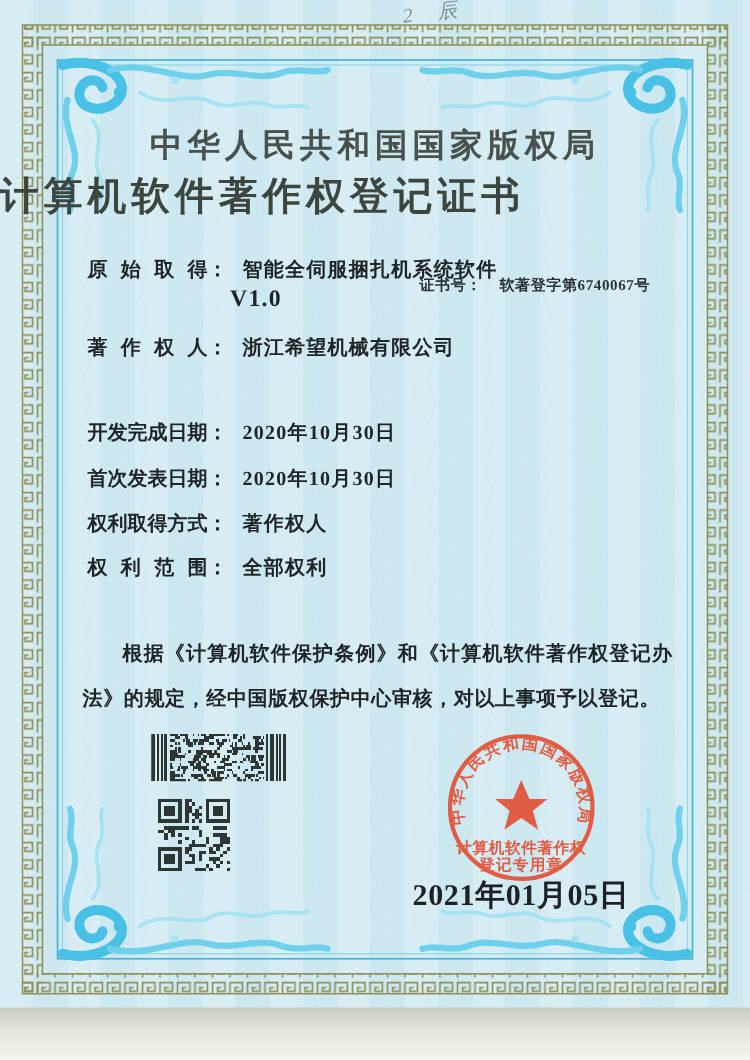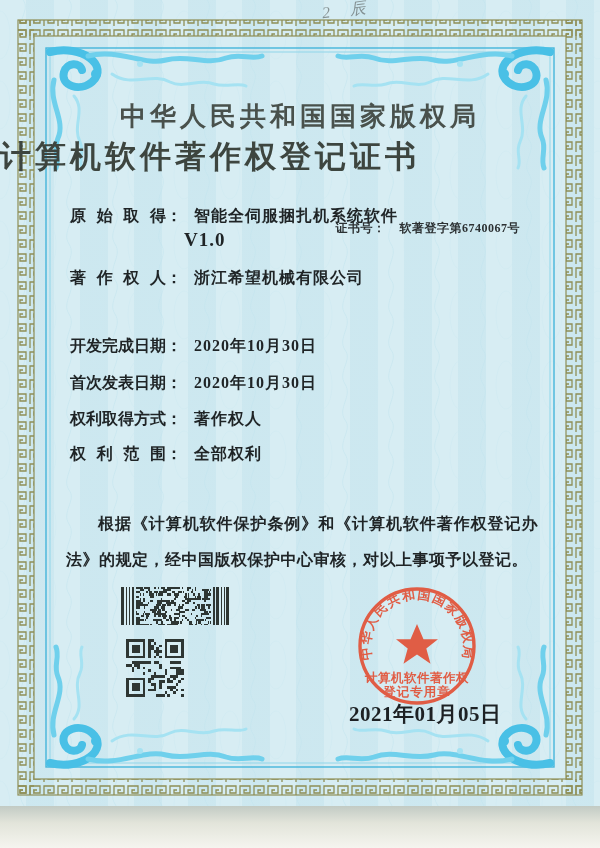--- a/index.html
+++ b/index.html
@@ -51,22 +51,22 @@
 
   .barcode-box{position:absolute;left:121px;top:587px;width:108px;height:38px;}
   .qr-box{position:absolute;left:126px;top:639px;width:58px;height:58px;}
 
   .serial{position:absolute;left:100px;top:698px;font-size:17px;white-space:nowrap;}
   .serial .prefix{color:#3a4144;font-family:"DejaVu Serif",serif;letter-spacing:1px;}
   .serial .number{color:#e8837a;font-weight:700;letter-spacing:3.5px;margin-left:8px;font-family:"Liberation Sans",sans-serif;}
 
   .seal-box{position:absolute;left:349px;top:578px;width:136px;height:136px;opacity:0.88;}
   .issue-date{
-    position:absolute;left:349px;top:700px;width:136px;text-align:center;
-    font-size:21px;font-weight:700;color:#1d2124;letter-spacing:0.5px;white-space:nowrap;
+    position:absolute;left:330px;top:700px;width:136px;text-align:center;
+    font-size:24px;font-weight:700;color:#1d2124;letter-spacing:0.5px;white-space:nowrap;
   }
 
   .bottom-strip{
     position:absolute;left:0;top:806px;width:600px;height:42px;z-index:3;
     background:linear-gradient(180deg,#c2cbc4 0%,#e2e4da 40%,#f5f5ef 100%);
   }
 </style>
 </head>
 <body>
 

